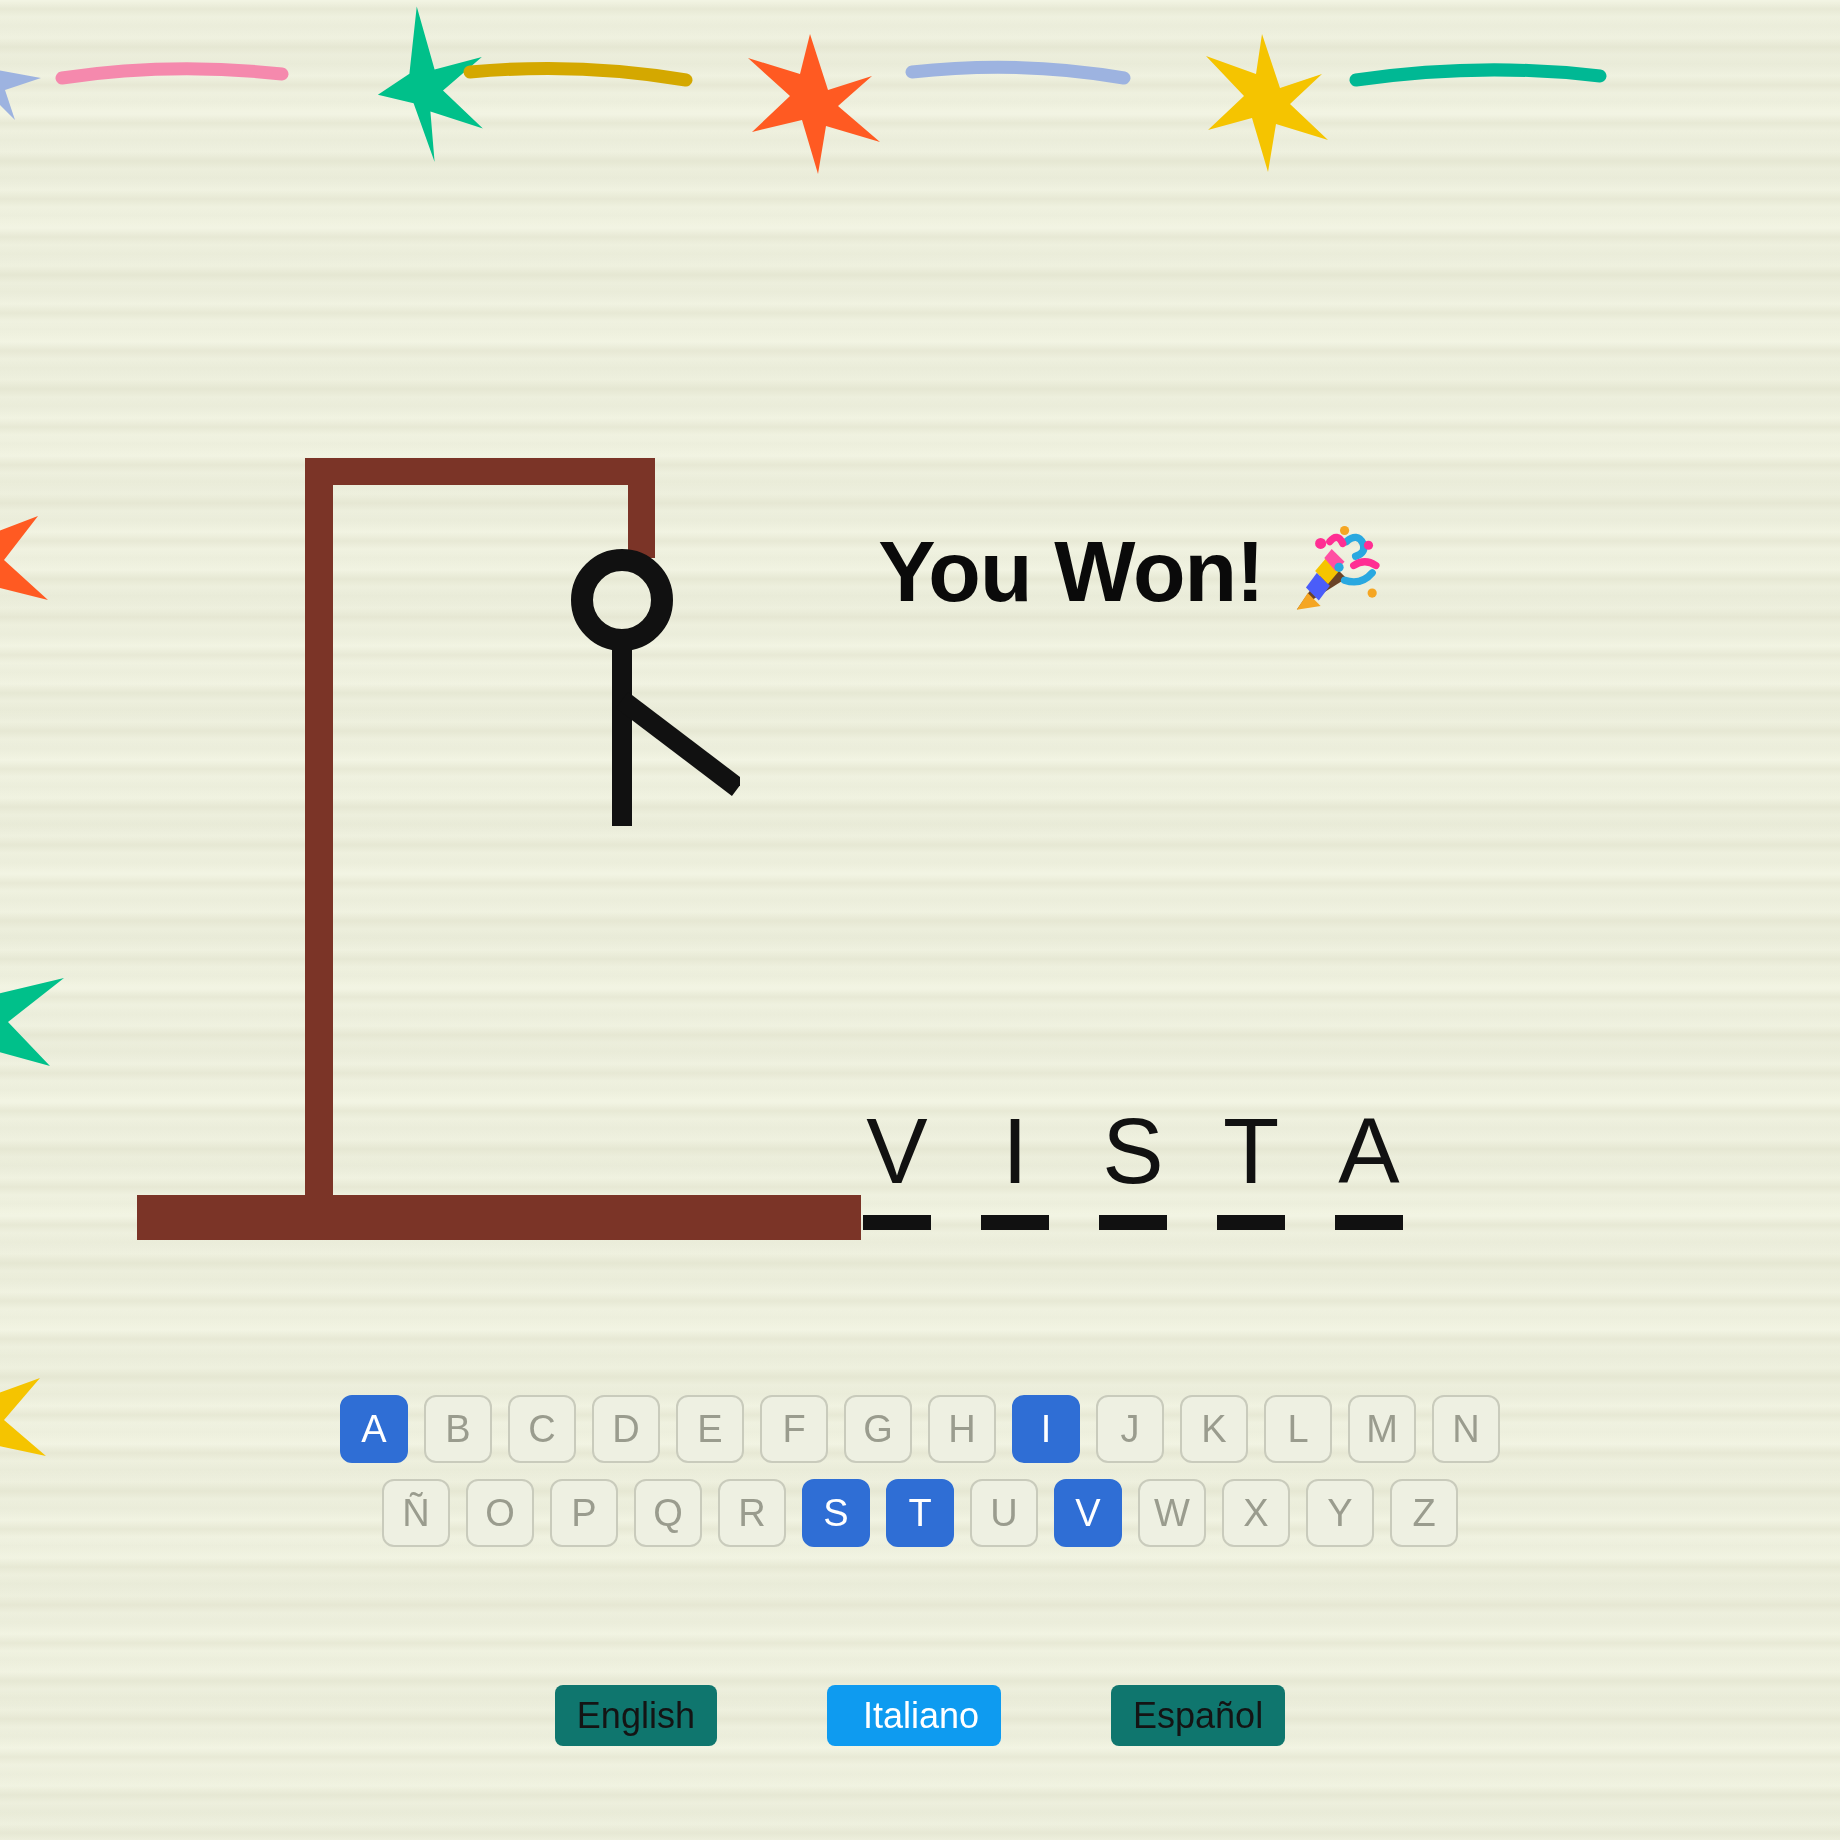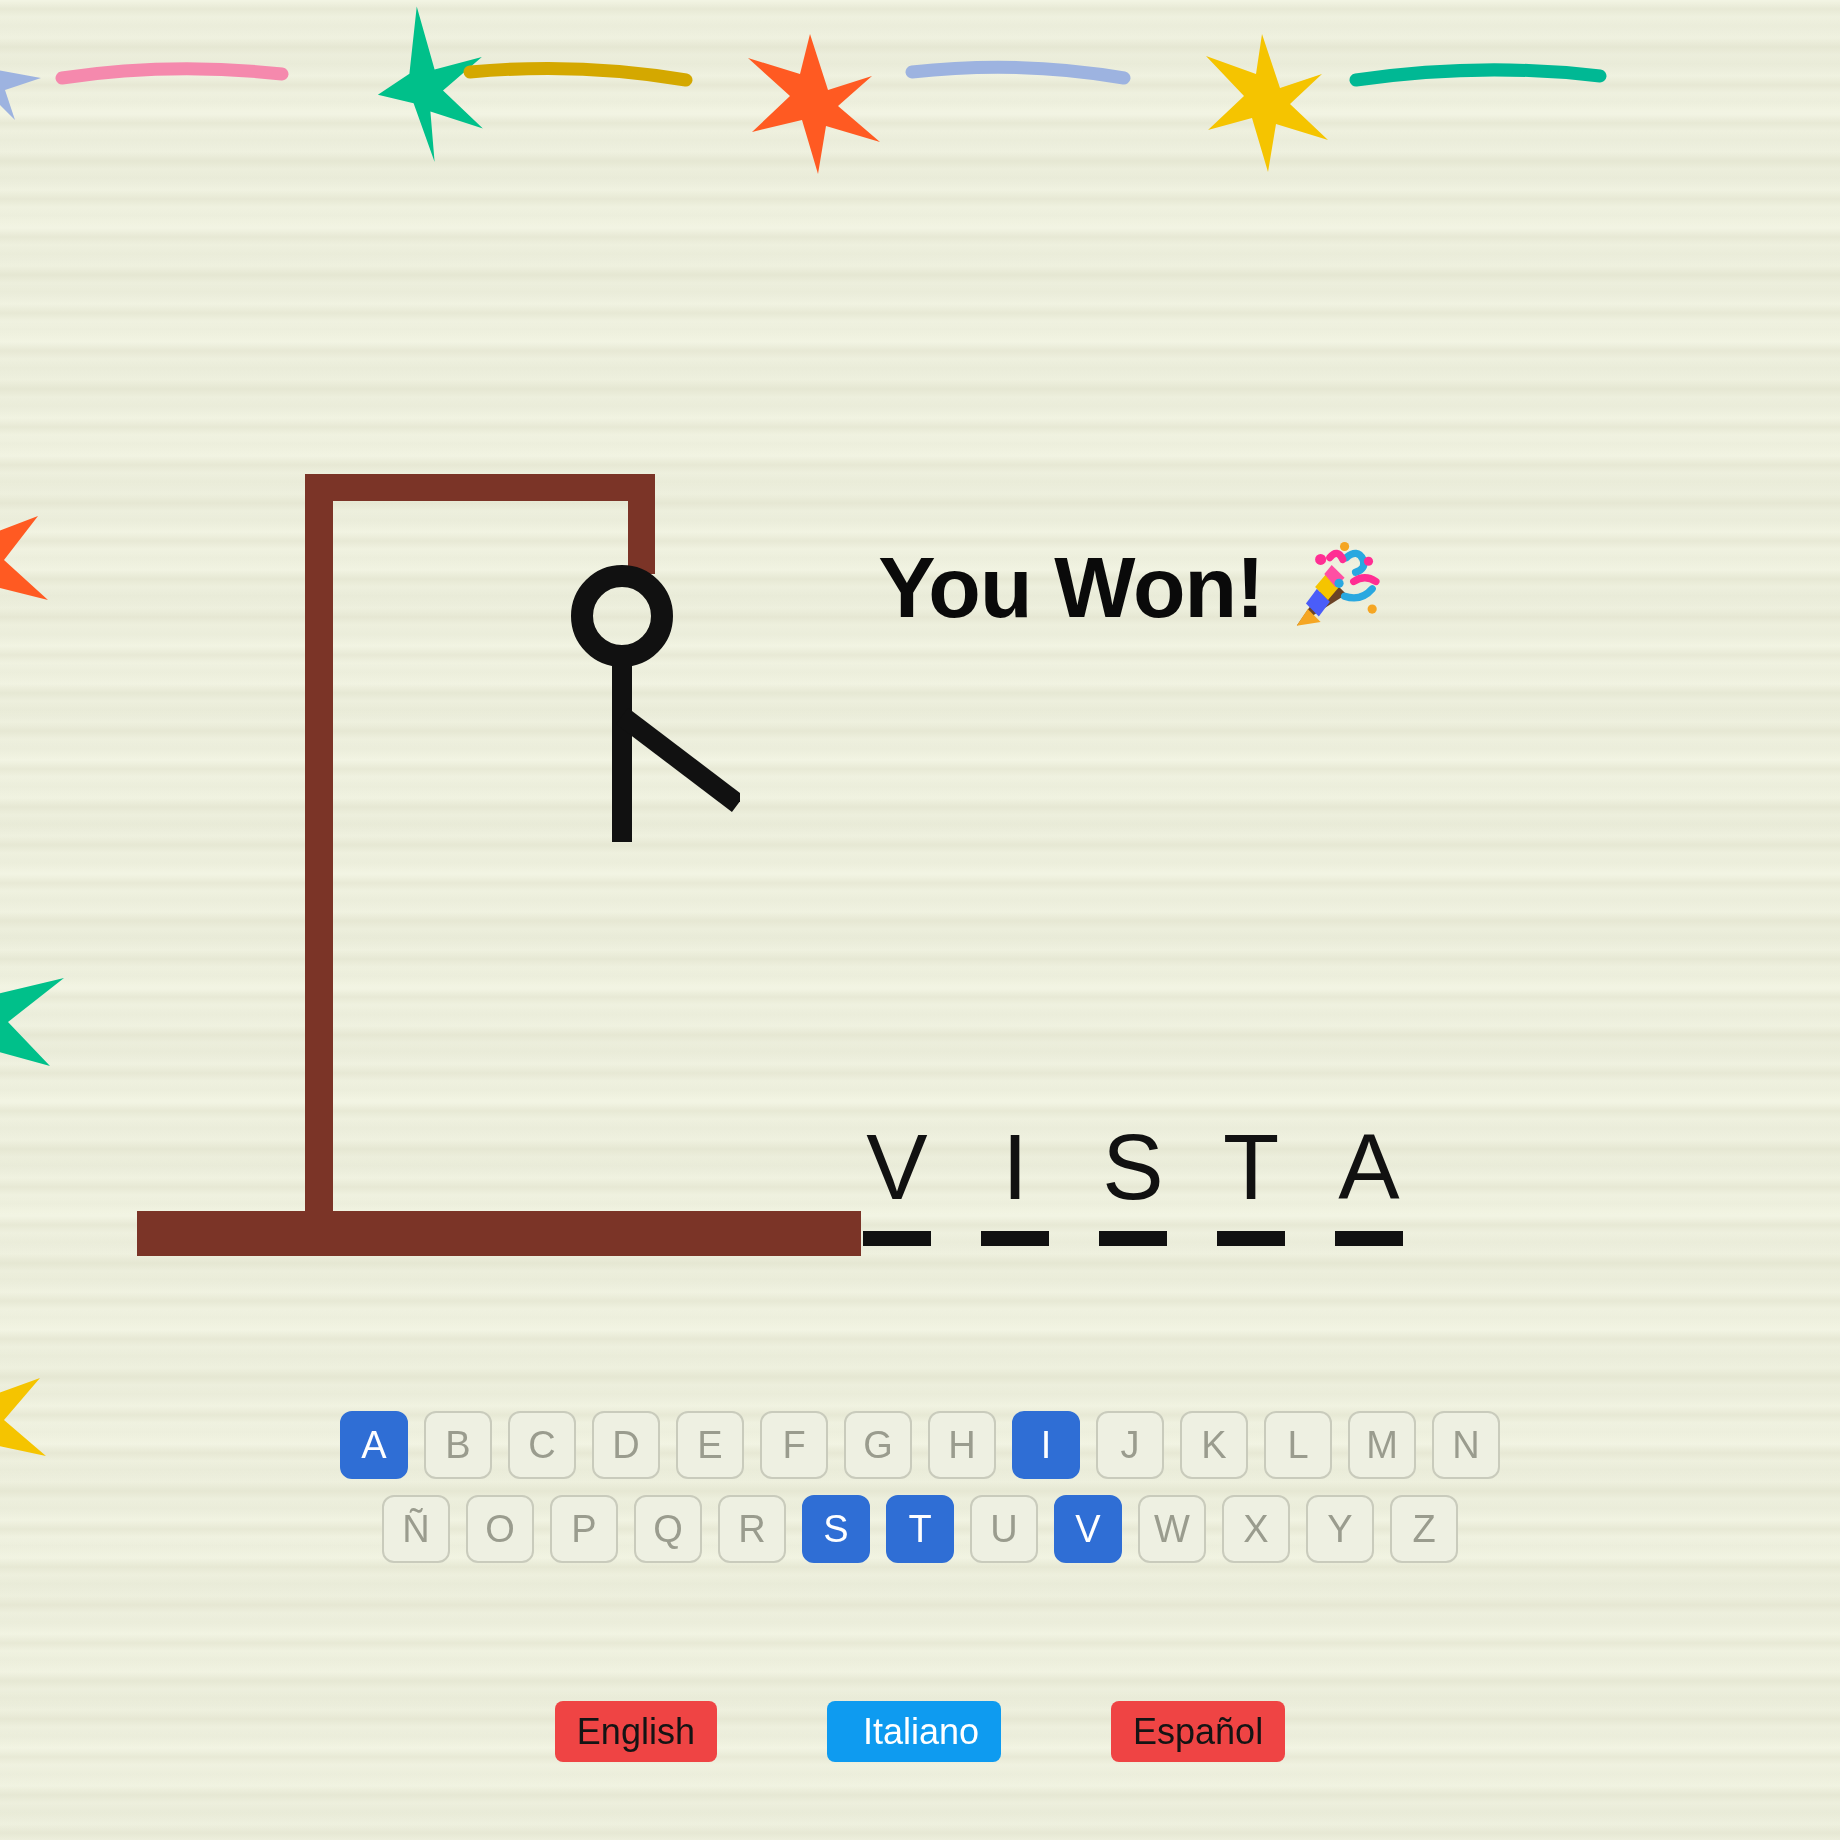--- a/index.html
+++ b/index.html
@@ -19,21 +19,21 @@
         rgba(216,218,196,0.22) 26px,
         rgba(240,242,226,0.0) 38px),
       repeating-linear-gradient(to bottom,
         rgba(210,212,188,0.0) 0px,
         rgba(212,214,190,0.18) 55px,
         rgba(240,242,226,0.0) 110px),
       #f3f5e4;
     opacity:.95;
   }
   #confetti-layer{position:absolute;inset:0;z-index:1;pointer-events:none;}
-  #content{position:absolute;inset:0;z-index:2;margin-top:16px;}
+  #content{position:absolute;inset:0;z-index:2;}
 
   
   .gallows{position:absolute;}
   .g-top   {left:305px; top:458px;  width:350px; height:27px; background:var(--wood);}
   .g-post  {left:305px; top:458px;  width:28px;  height:782px; background:var(--wood);}
   .g-rope  {left:628px; top:458px;  width:27px;  height:100px; background:var(--wood);}
   .g-base  {left:137px; top:1195px; width:724px; height:45px; background:var(--wood);}
 
   
   #stick-figure{position:absolute;left:560px;top:548px;width:180px;height:300px;}
@@ -82,21 +82,21 @@
     background:#2f6ed5;border-color:#2f6ed5;color:#ffffff;
   }
 
   
   #language-selector{
     position:absolute;left:0;right:0;top:1685px;
     display:flex;justify-content:center;gap:110px;
   }
   .lang-btn{
     font-size:36px;padding:10px 22px;border-radius:8px;
-    background:#ef4444;color:#141414;border:none;line-height:1.15;
+    background:#0f766e;color:#141414;border:none;line-height:1.15;
   }
   .lang-btn.active{background:#0e9bf0;color:#ffffff;padding-left:36px;}
 </style>
 </head>
 <body>
 
 <div id="paper-texture"></div>
 
 <svg id="confetti-layer" viewBox="0 0 1840 1840" preserveAspectRatio="none">
 

